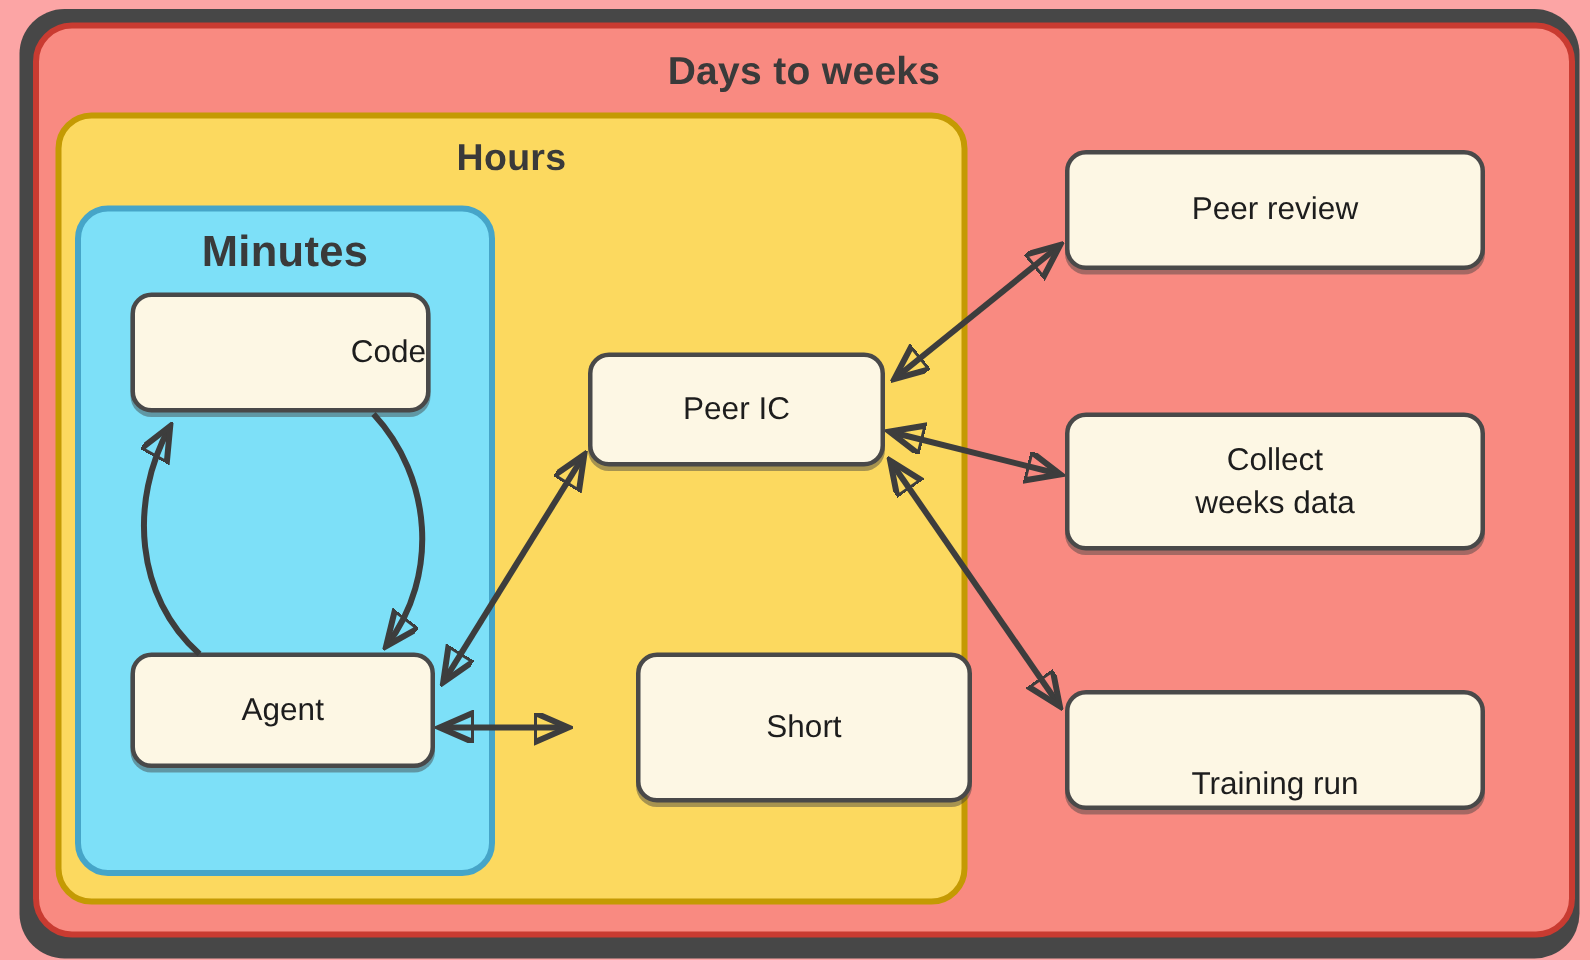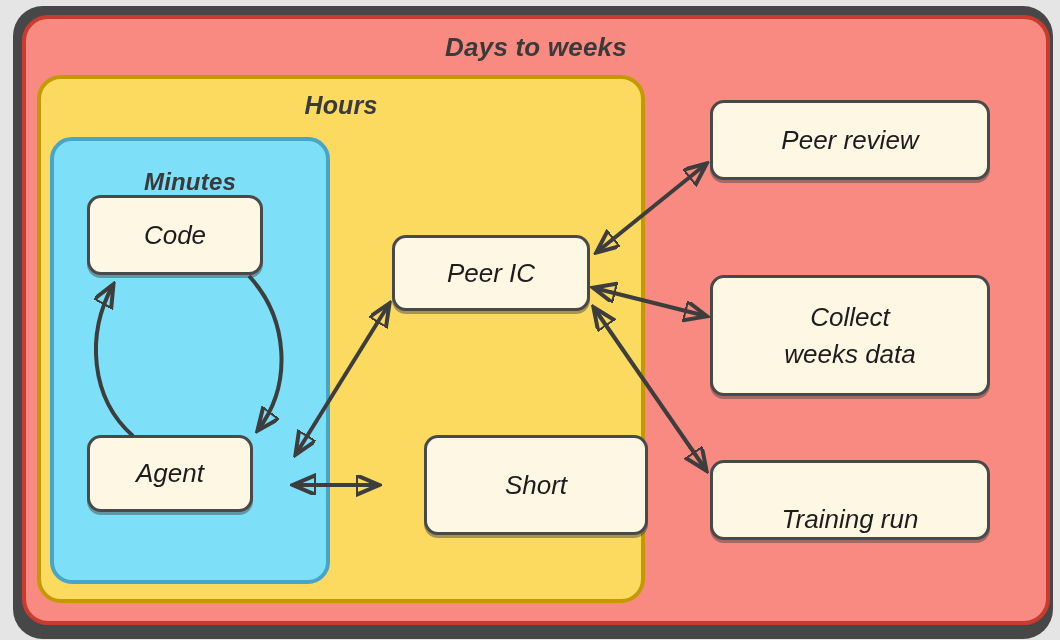--- a/index.html
+++ b/index.html
@@ -1,40 +1,40 @@
 <!DOCTYPE html>
 <html><head>
 <meta charset="utf-8">
 <style>
   html,body{margin:0;padding:0;background:#000;}
-  #canvas{position:relative;width:1060px;height:640px;background:#e5e5e5;overflow:hidden;
-          font-family:"Liberation Sans","DejaVu Sans",sans-serif;font-style:italic;}
+  #canvas{position:relative;width:1060px;height:640px;background:#fca5a5;overflow:hidden;
+          font-family:"Liberation Sans","DejaVu Sans",sans-serif;}
   .frame{position:absolute;box-sizing:border-box;}
   #gray-frame{left:13px;top:6px;width:1040px;height:633px;background:#474747;border-radius:30px;}
   #frame-days{left:22px;top:15px;width:1028px;height:610px;background:#f98a81;
               border:4px solid #c93b31;border-radius:26px;}
   #frame-hours{left:37px;top:75px;width:608px;height:528px;background:#fcd95f;
                border:4px solid #c49a03;border-radius:24px;}
   #frame-minutes{left:50px;top:137px;width:280px;height:447px;background:#7de0f8;
                  border:4px solid #46a5c8;border-radius:22px;}
   .frame-title{position:absolute;left:0;right:0;text-align:center;font-weight:bold;
                color:#3a3a3a;letter-spacing:0.2px;}
   #frame-days .frame-title{top:13px;font-size:26px;}
   #frame-hours .frame-title{top:12px;font-size:25px;}
-  #frame-minutes .frame-title{top:27px;font-size:24px;}
+  #frame-minutes .frame-title{top:11px;font-size:29px;}
   .node{position:absolute;box-sizing:border-box;background:#fdf7e4;border:3px solid #494949;
         border-radius:14px;display:flex;flex-direction:column;align-items:center;
-        justify-content:center;color:#1d1d1d;font-size:26px;line-height:1.4;text-align:center;
+        justify-content:center;color:#1d1d1d;font-size:21px;line-height:1.4;text-align:center;
         box-shadow:0 3px 0 rgba(62,62,62,0.45);}
-  #node-code{left:87px;top:195px;width:176px;height:80px;}
-  #node-agent{left:87px;top:435px;width:166px;height:77px;}
+  #node-code{left:87px;top:195px;width:200px;height:80px;align-items:flex-end;}
+  #node-agent{left:87px;top:435px;width:203px;height:77px;}
   #node-human-ic{left:392px;top:235px;width:198px;height:76px;}
   #node-short-experiment{left:380px;top:435px;width:224px;height:100px;margin-left:44px;}
   #node-peer-review{left:710px;top:100px;width:280px;height:80px;}
-  #node-collect-human-data{left:710px;top:275px;width:280px;height:121px;}
+  #node-collect-human-data{left:710px;top:275px;width:280px;height:92px;}
   #node-training-run{left:710px;top:460px;width:280px;height:80px;justify-content:flex-end;}
   #edges{position:absolute;left:0;top:0;width:1060px;height:640px;pointer-events:none;}
   #edges path,#edges line{stroke:#3d3d3d;stroke-width:4;fill:none;}
 </style>
 </head>
 <body>
 
 <div id="canvas">
 
   <div id="gray-frame" class="frame"></div>

